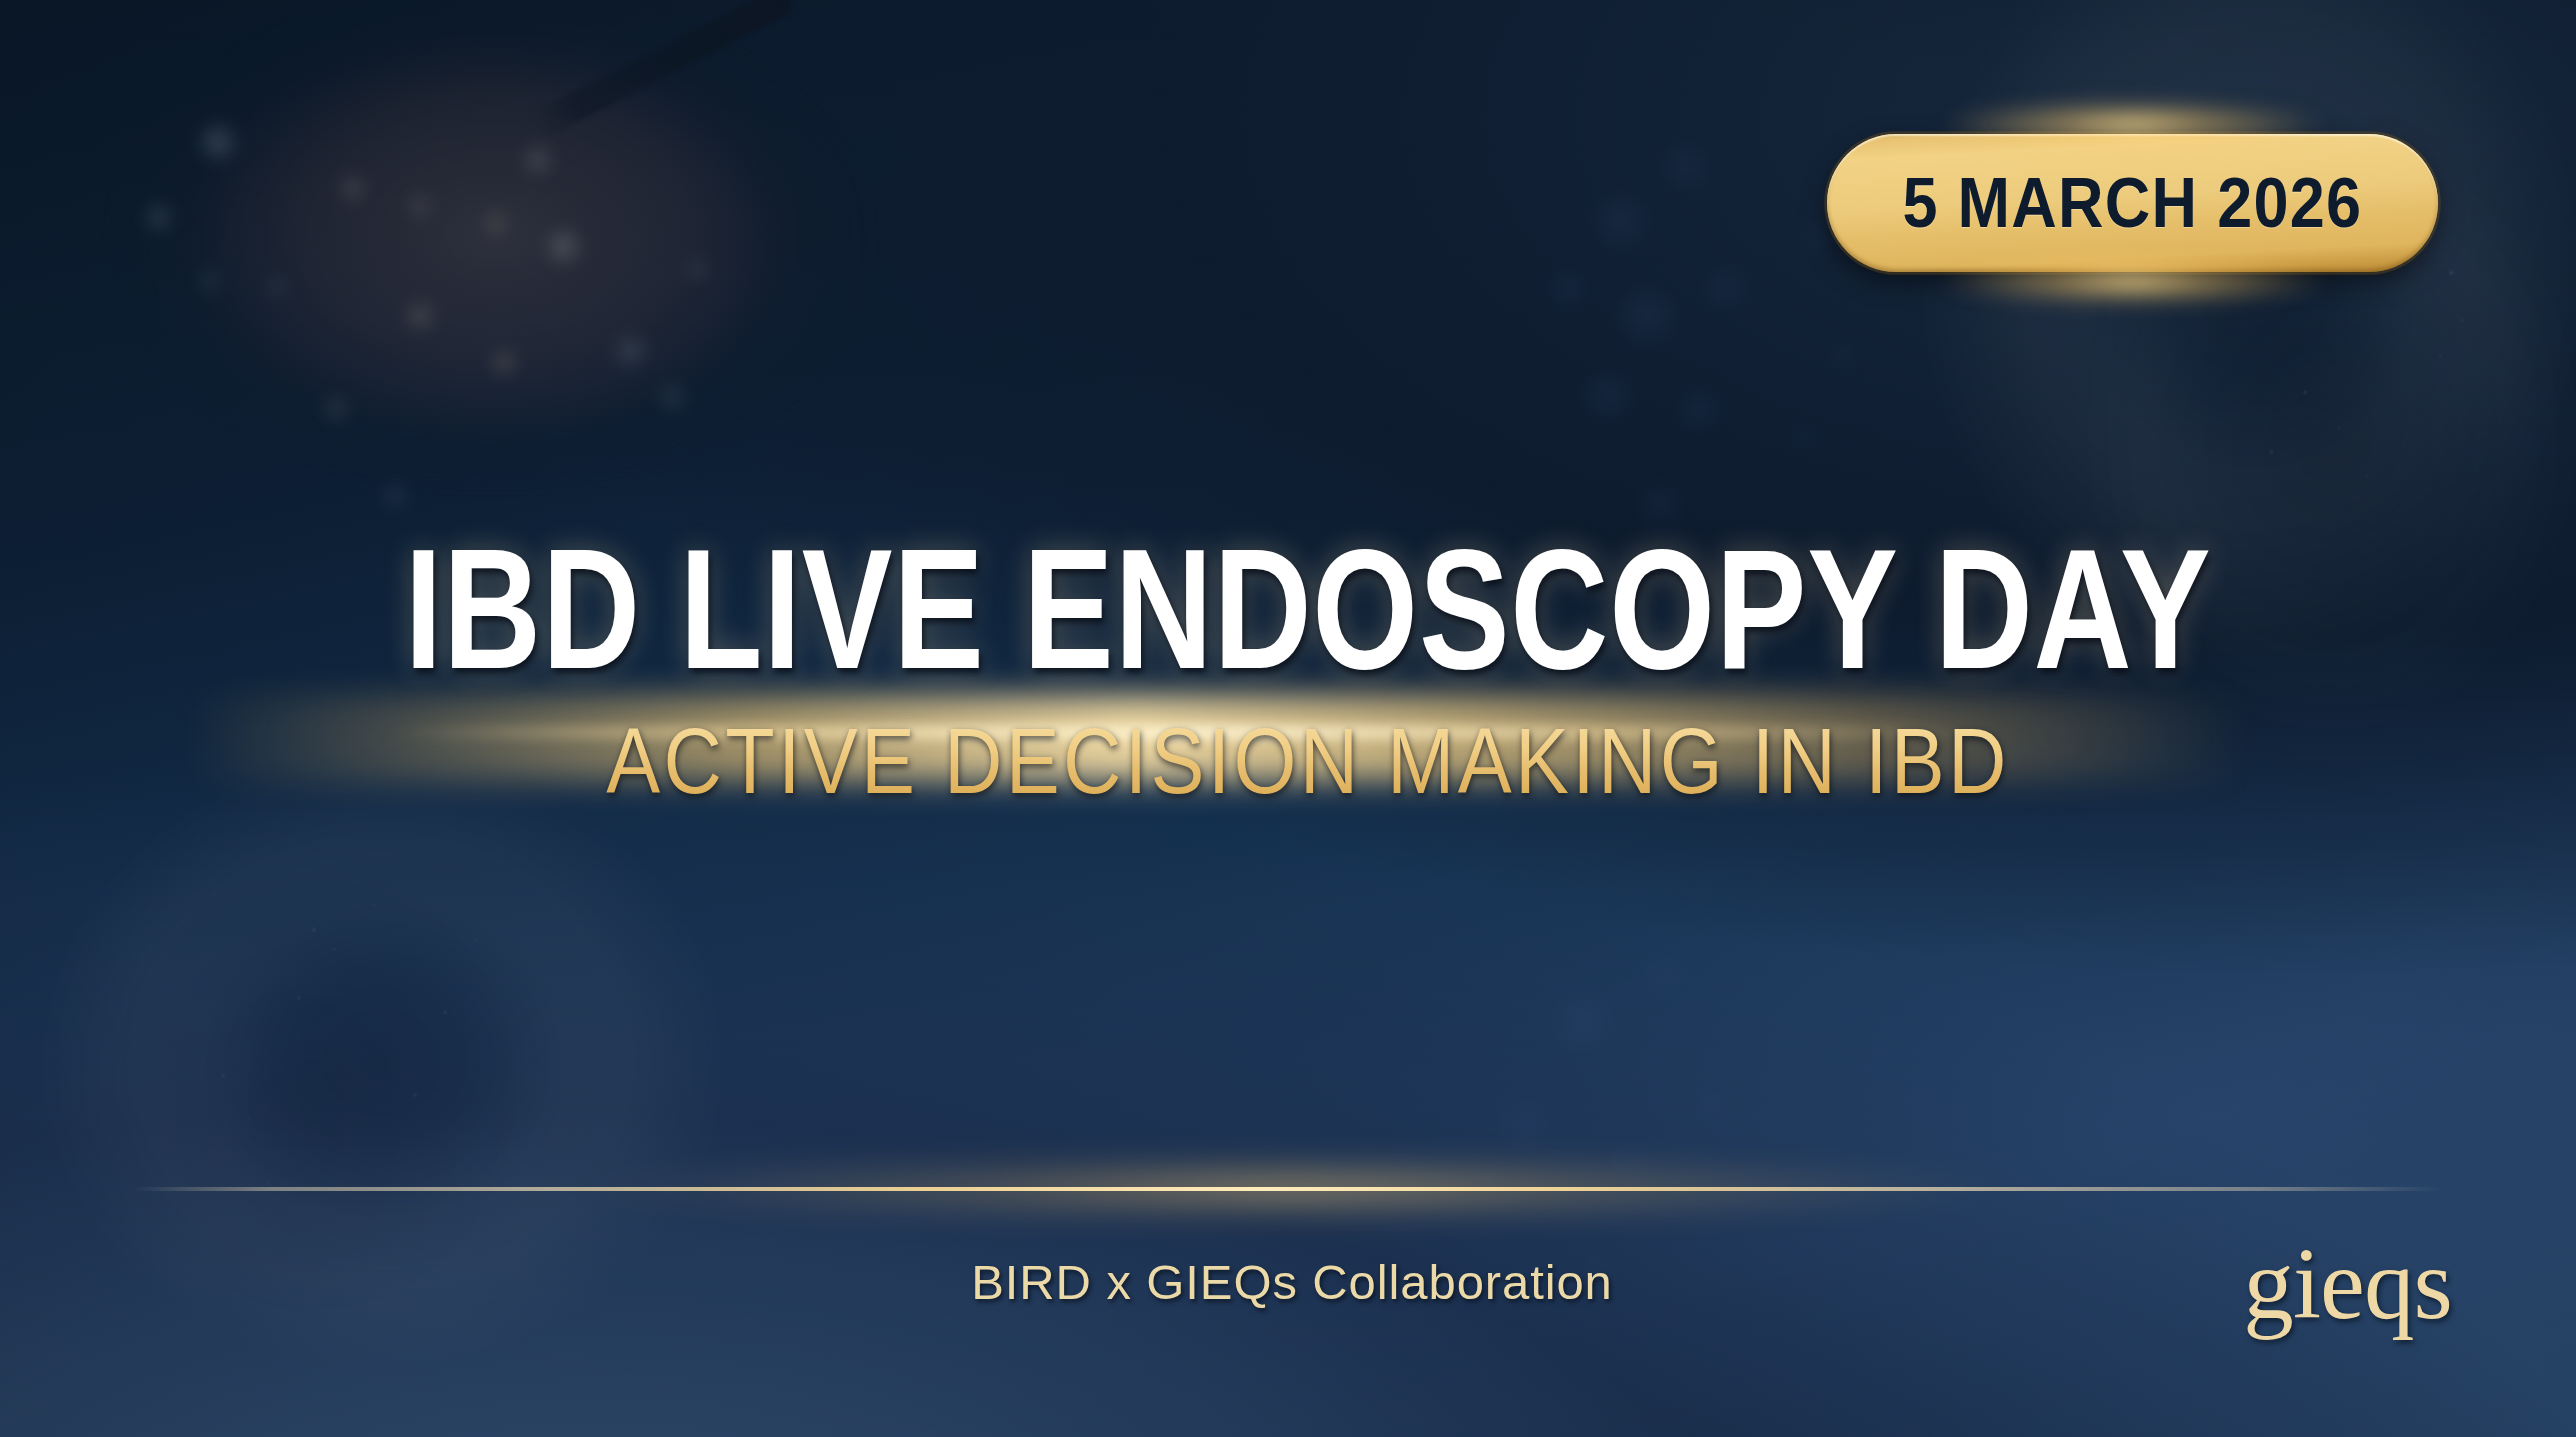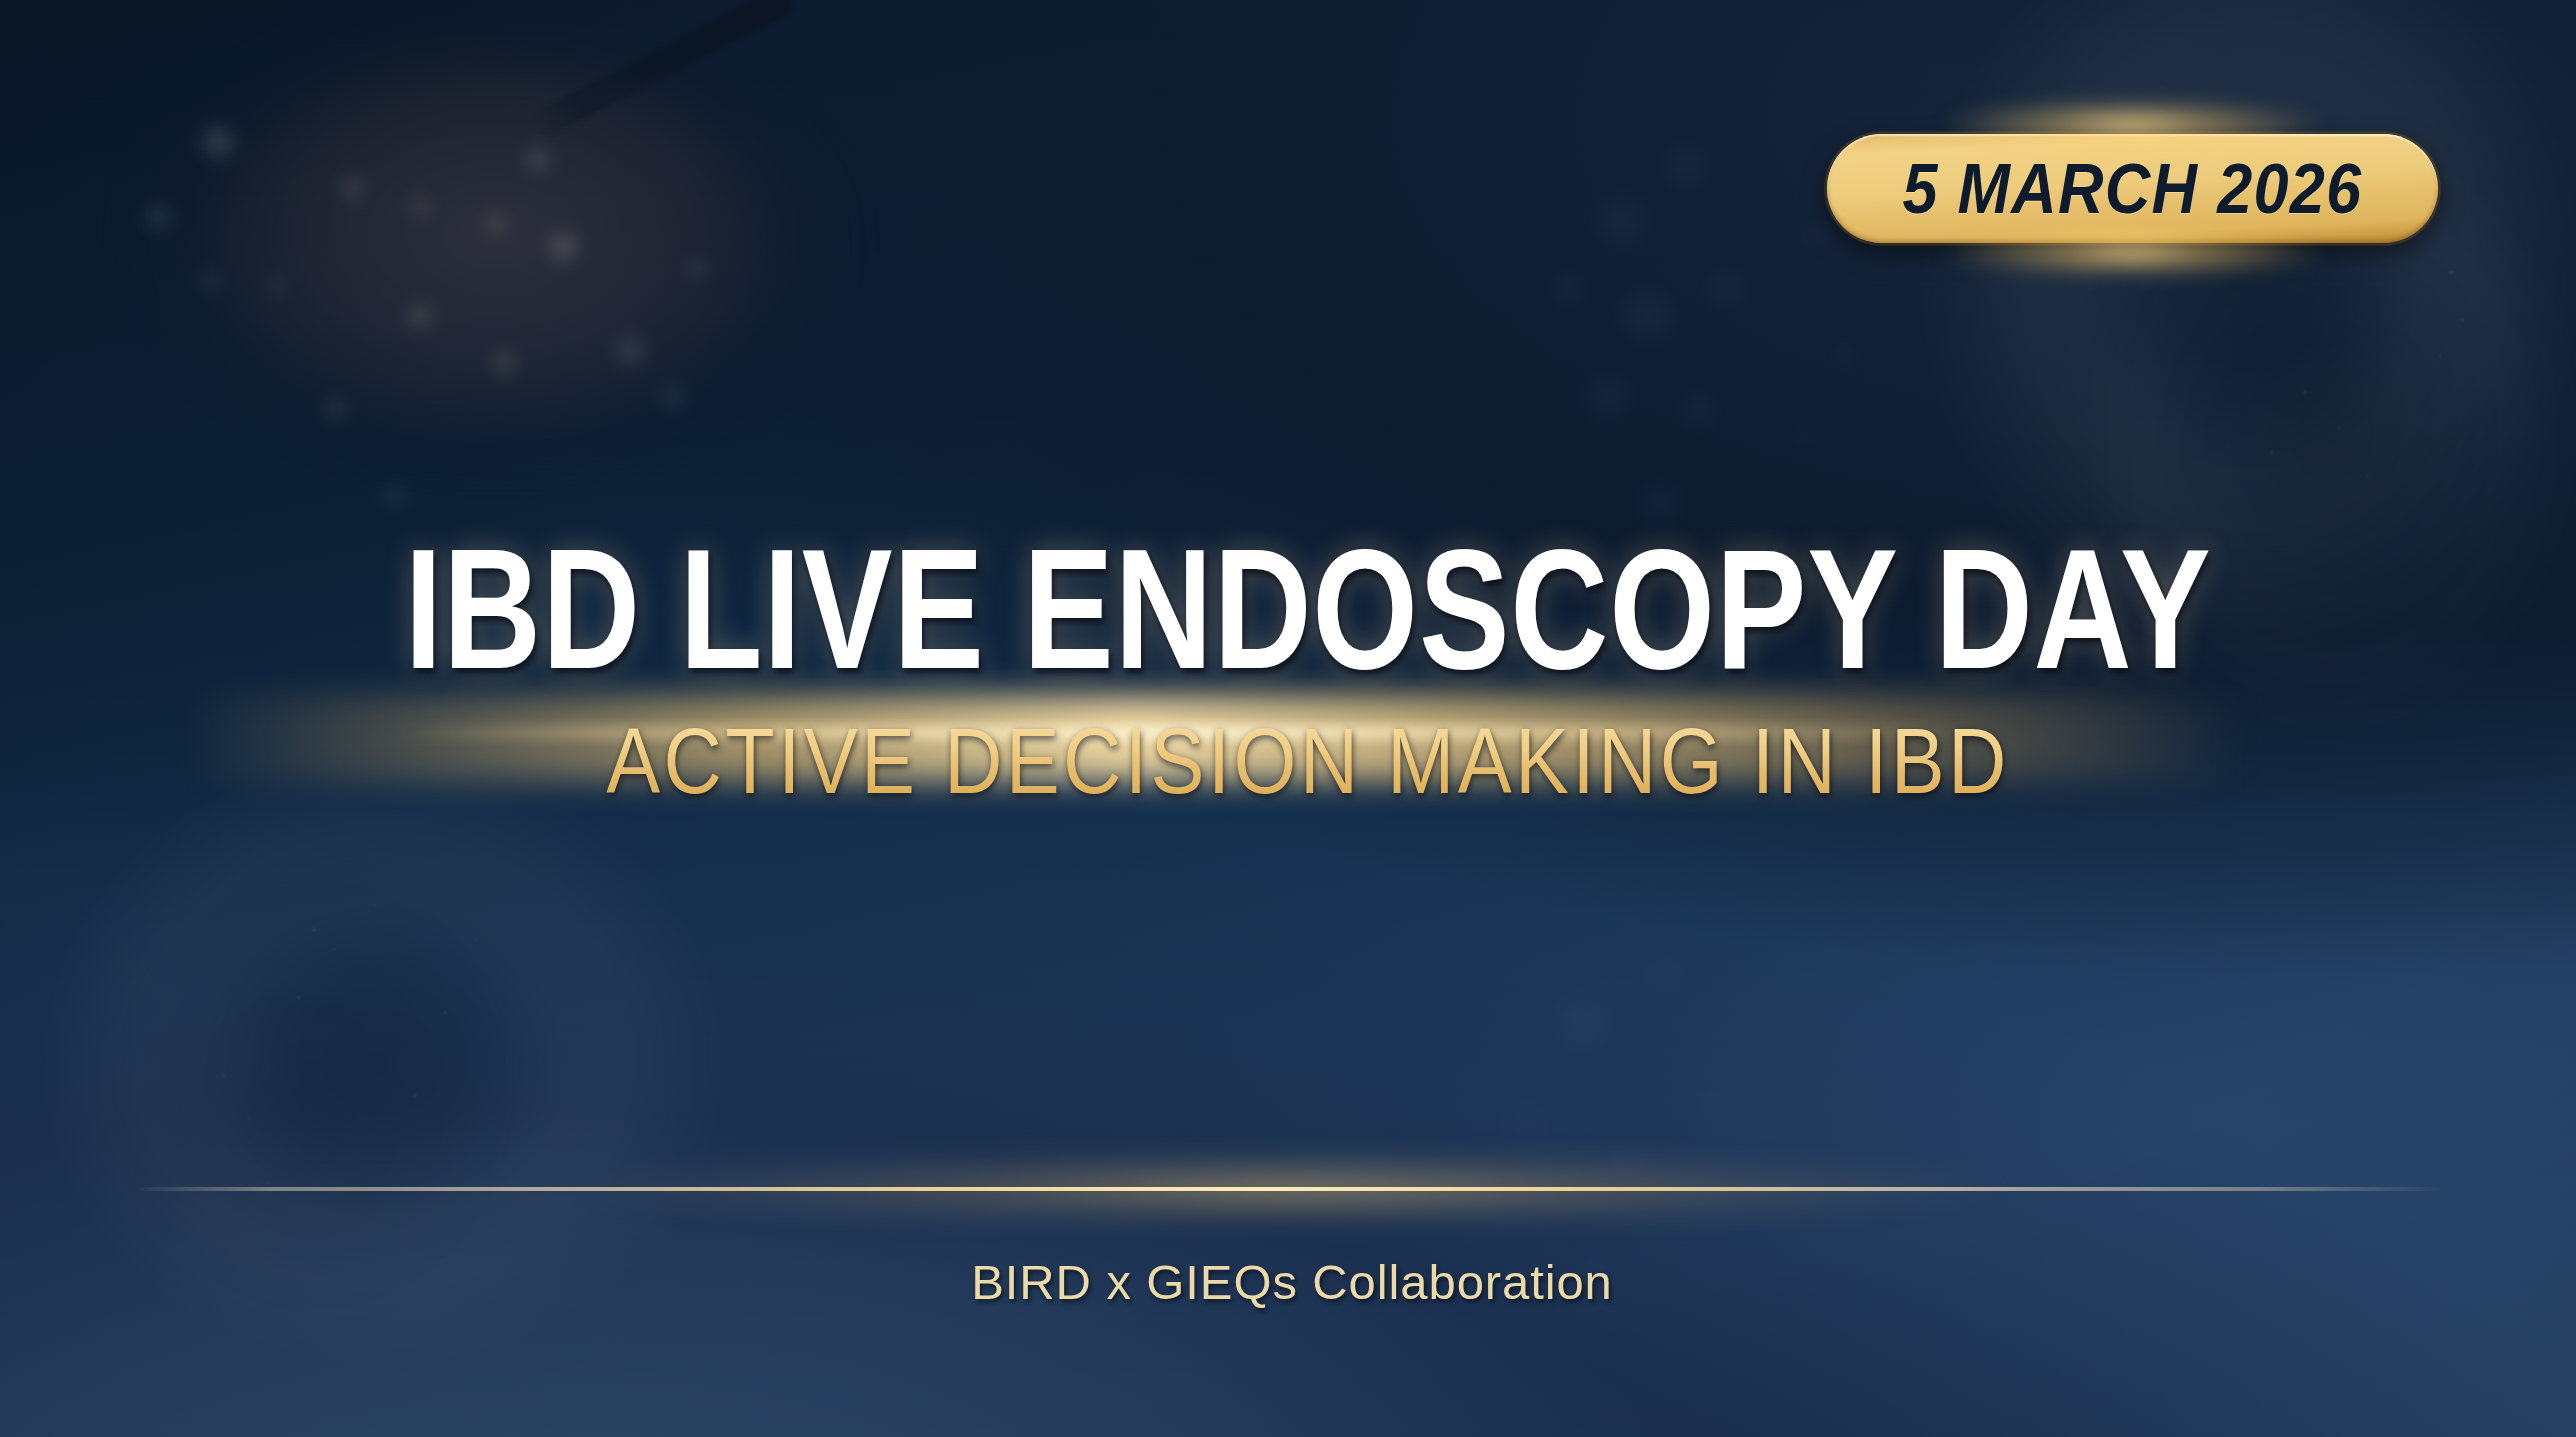--- a/index.html
+++ b/index.html
@@ -208,41 +208,40 @@
     left: 1891px; top: 871px;
     width: 683px; height: 356px;
     opacity: 0.38;
     pointer-events: none;
   }
 
   
   #date-badge {
     position: absolute;
     left: 1827px; top: 134px;
-    width: 611px; height: 109px;
+    width: 611px; height: 138px;
     border-radius: 69px;
     background: linear-gradient(177deg,
       #c59b3f 0%,
       #e8c271 5%,
       #f2d285 16%,
       #eccb7c 46%,
       #e6bf6b 62%,
       #dfb55e 82%,
       #c2923a 96%,
       #a87c2c 100%);
     box-shadow:
       0 0 0 2.8px rgba(120,88,28,0.35),
       0 9.4px 24px rgba(0,0,0,0.5),
       inset 0 1.9px 1.9px rgba(255,248,226,0.75),
       inset 0 -2.8px 4.7px rgba(120,84,22,0.45);
     display: flex;
     align-items: center;
     justify-content: center;
     z-index: 6;
-    font-style: italic;
   }
   #date-badge::before,
   #date-badge::after {
     content: "";
     position: absolute;
     left: 50%;
     transform: translateX(-50%);
     width: 393px;
     height: 49px;
     background: radial-gradient(ellipse closest-side, rgba(255,226,150,0.95) 0%, rgba(255,206,110,0.5) 36%, rgba(255,196,90,0) 100%);
@@ -515,16 +514,17 @@
   <div id="headline-block">
     <h1 id="main-title">IBD LIVE ENDOSCOPY DAY</h1>
     <div id="subtitle">ACTIVE DECISION MAKING IN IBD</div>
   </div>
 
   <div id="divider-glow"></div>
   <div id="divider"></div>
 
   <div id="footer-credit">BIRD x GIEQs Collaboration</div>
 
+  <div id="brand-logo">gieqs</div>
 
   <div id="grain"></div>
 </div>
 
 
 </body></html>

